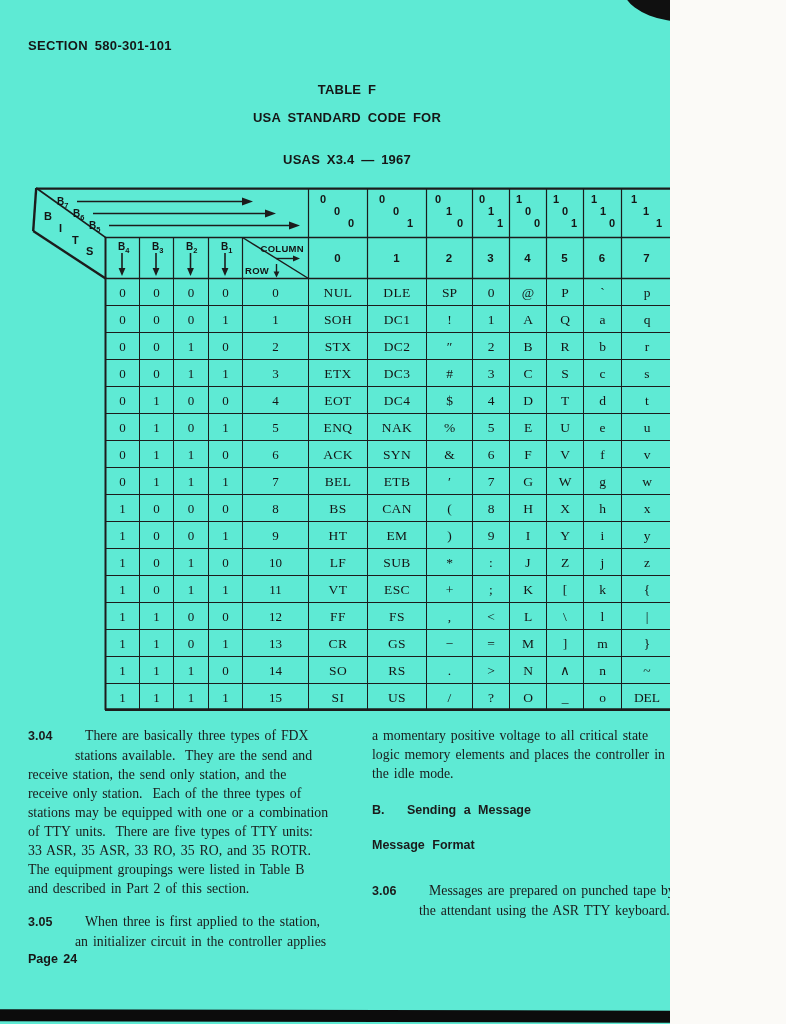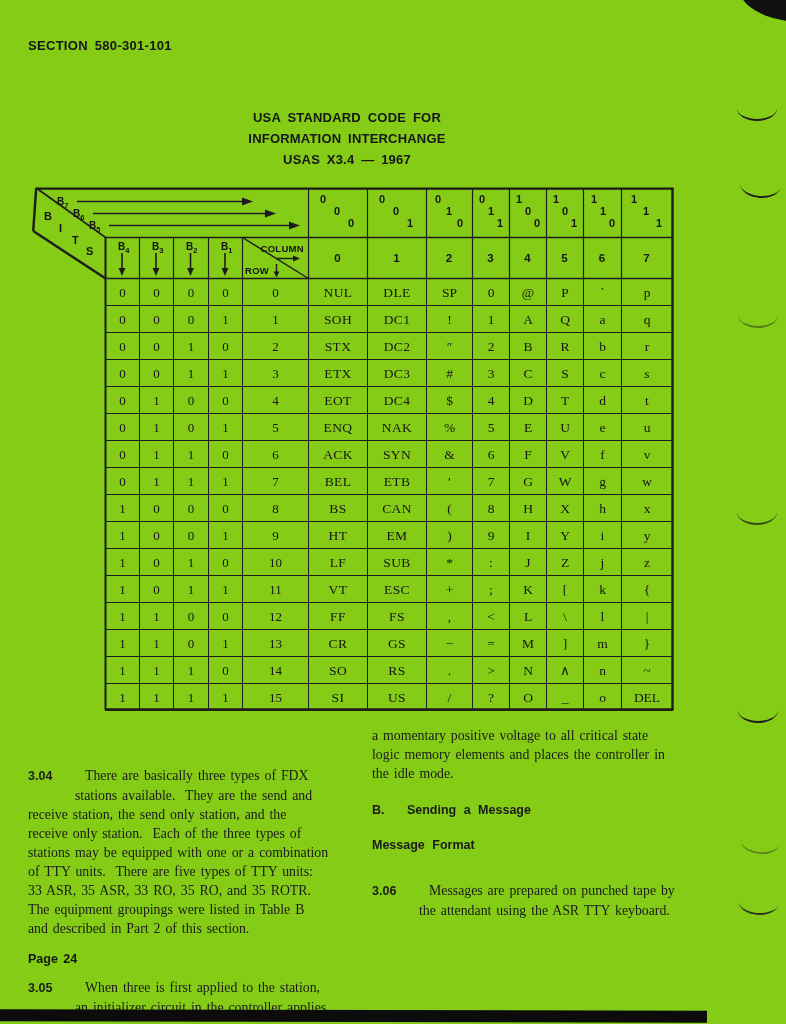--- a/index.html
+++ b/index.html
@@ -1,16 +1,16 @@
 <!DOCTYPE html>
 <html><head>
 <meta charset="utf-8">
 <style>
   html,body{margin:0;padding:0;background:#fbfaf7;}
-  .page{position:relative;width:786px;height:1024px;background:#84cc16;overflow:hidden;
+  .page{position:relative;width:670px;height:1024px;background:#5eead4;overflow:hidden;
         font-family:"Liberation Sans",sans-serif;color:#161616;}
   .abs{position:absolute;}
 
   
   .section-hdr{left:28px;top:38px;font-size:13px;font-weight:bold;letter-spacing:.3px;word-spacing:3px;}
   .title-line{left:27px;width:640px;text-align:center;font-weight:bold;font-size:13px;
               letter-spacing:.2px;word-spacing:3px;}
   .page-label{left:28px;top:952px;font-size:12.5px;font-weight:bold;word-spacing:2px;}
 
   
@@ -34,43 +34,43 @@
   
   .textcol{font-family:"Liberation Serif",serif;font-size:13.8px;line-height:19px;color:#1b1b1b;
            word-spacing:1.5px;}
   .leftcol{left:28px;top:726px;width:352px;}
   .rightcol{left:372px;top:726px;width:386px;}
   .pl1{white-space:pre;}
   .pnum{display:inline-block;width:57px;font-family:"Liberation Sans",sans-serif;font-weight:bold;
         font-size:12.5px;}
   .pl2{margin-left:47px;white-space:pre;}
   .plines{white-space:pre-wrap;}
-  .para{margin-bottom:14px;margin-top:40px;}
+  .para{margin-bottom:14px;}
   .subhead{font-family:"Liberation Sans",sans-serif;font-weight:bold;font-size:12.5px;
            white-space:pre;word-spacing:4px;margin:18px 0 0 0;}
   .subhead2{margin-top:16px;}
   .p306{margin-top:26px;}
 
   
   .scan-mark{position:absolute;width:40px;height:12px;border-bottom:2.3px solid #1e1e1e;
              border-radius:0 0 55% 55% / 0 0 100% 100%;}
   .corner-curl{position:absolute;right:-16px;top:-16px;width:64px;height:34px;background:#101010;
                border-radius:0 0 0 75%;transform:rotate(9deg);}
   .bottom-bar{position:absolute;left:0;top:1010px;width:707px;height:12px;background:#0c0c0c;
               transform:rotate(0.12deg);}
 </style>
 </head>
 <body>
 
 <div class="page">
 
   <div class="abs section-hdr">SECTION 580-301-101</div>
 
+  <div class="abs title-line" style="top:82px">TABLE F</div>
   <div class="abs title-line" style="top:110px">USA STANDARD CODE FOR</div>
-  <div class="abs title-line" style="top:131px">INFORMATION INTERCHANGE</div>
   <div class="abs title-line" style="top:152px">USAS X3.4 — 1967</div>
 
   <div class="abs tblwrap">
     <svg class="tbl-svg" width="646" height="526" viewBox="0 0 646 526">
 
       <line x1="6" y1="2.6" x2="643.5" y2="2.6" stroke-width="2.4"></line>
       <line x1="642.5" y1="2" x2="642.5" y2="524" stroke-width="2.4"></line>
       <line x1="75" y1="523.4" x2="643.5" y2="523.4" stroke-width="2.4"></line>
       <line x1="75.5" y1="51" x2="75.5" y2="524" stroke-width="2"></line>
       <line x1="6.2" y1="2" x2="3.2" y2="45" stroke-width="2.4"></line>

